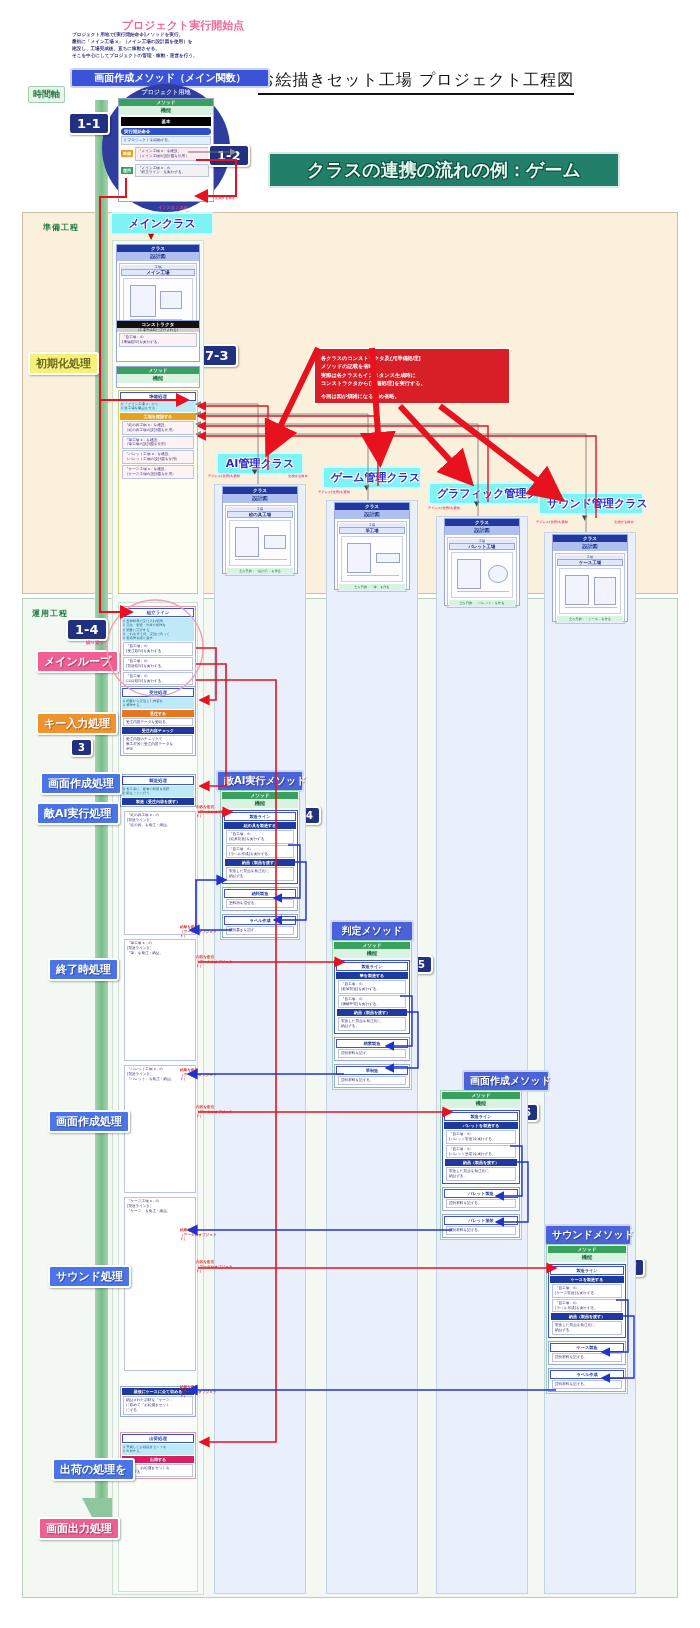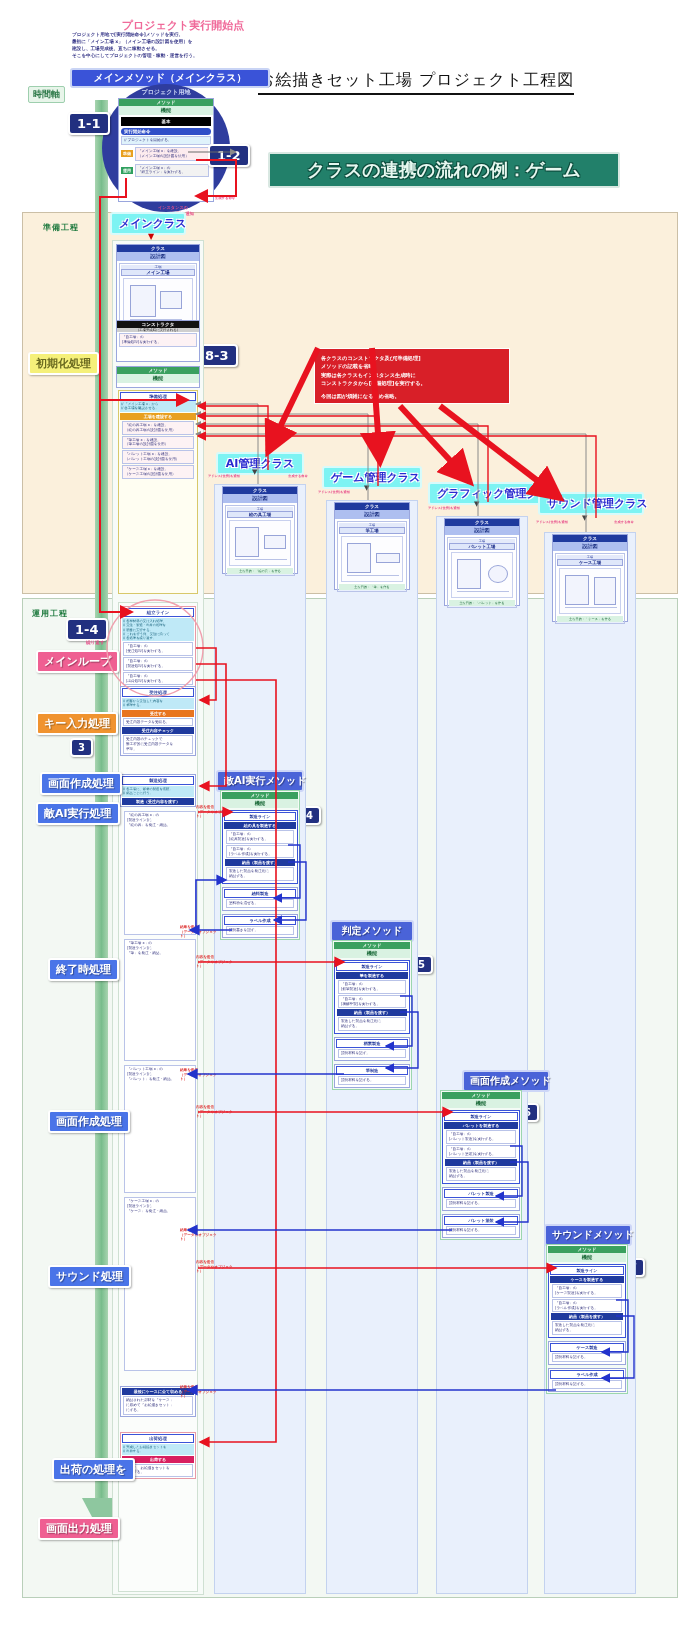--- a/index.html
+++ b/index.html
@@ -167,21 +167,21 @@
 <div class="abs" id="time-axis-label">時間軸</div>
 
 <div class="abs" id="main-title">お絵描きセット工場 プロジェクト工程図</div>
 <div class="abs" id="subtitle-banner">クラスの連携の流れの例：ゲーム</div>
 
 <div class="abs" id="proj-start-title">プロジェクト実行開始点</div>
 <div class="abs" id="proj-start-desc" style="white-space:pre-line">プロジェクト用地で[実行開始命令]メソッドを実行。
 最初に「メイン工場 x」（メイン工場の設計図を使用）を
 建設し、工場完成後、直ちに稼動させる。
 そこを中心にしてプロジェクトの管理・稼動・運営を行う。</div>
-<div class="abs" id="main-method-banner">メインメソッド（メインクラス）</div>
+<div class="abs" id="main-method-banner">画面作成メソッド（メイン関数）</div>
 <div class="abs" id="proj-circle"></div>
 <div class="abs" id="proj-circle-label">プロジェクト用地</div>
 
 <div class="abs card" style="left:118px;top:98px;width:96px;height:104px">
   <div class="card-hd" style="background:#3aa05f">メソッド</div>
   <div class="card-sub" style="background:#d9f2e2;color:#1c6b3a">機能</div>
   <div style="background:#000;color:#fff;font-size:4.4px;font-weight:bold;text-align:center;margin:2px;padding:2px 0">基本</div>
   <div class="row-hd" style="background:#2f4fc8;border-radius:6px">実行開始命令</div>
   <div class="row-item" style="background:#dff2fb">// プロジェクトを開始する。</div>
   <div style="display:flex;align-items:center;margin:1px 2px">
@@ -195,38 +195,38 @@
 「組立ライン」を実行する。</span>
   </div>
 </div>
 
 <div class="abs tiny-pink" style="left:128px;top:205px;width:90px;white-space:pre-line">インスタンスの
 アドレス(住所)を通知</div>
 <div class="abs tiny-pink" style="left:202px;top:196px;width:46px;font-size:3.4px;color:#e8508c;white-space:pre-line">生成する命令</div>
 
 <div class="abs step-badge" style="left:68px;top:112px">1-1</div>
 <div class="abs step-badge" style="left:208px;top:144px">1-2</div>
-<div class="abs step-badge" style="left:196px;top:344px">8-3</div>
+<div class="abs step-badge" style="left:196px;top:344px">7-3</div>
 <div class="abs step-badge" style="left:66px;top:618px">1-4</div>
 <div class="abs step-badge sm" style="left:70px;top:738px">3</div>
 <div class="abs step-badge sm" style="left:298px;top:806px">4</div>
 <div class="abs step-badge sm" style="left:410px;top:955px">5</div>
 <div class="abs step-badge sm" style="left:516px;top:1103px">6</div>
 <div class="abs step-badge sm" style="left:622px;top:1258px">7</div>
 
 <div class="abs note-red" style="left:314px;top:348px;width:196px;height:56px">
   <div>各クラスのコンストラクタ及び[準備処理]</div>
   <div>メソッドの記載を省略。</div>
   <div>実際は各クラスもインスタンス生成時に</div>
   <div>コンストラクタから[準備処理]を実行する。</div>
   <div style="height:5px"></div>
   <div>今回は図が煩雑になるため省略。</div>
 </div>
 
-<div class="abs class-banner" style="left:110px;top:212px;width:76px">メインクラス</div>
+<div class="abs class-banner" style="left:110px;top:212px;width:104px">メインクラス</div>
 <div class="abs" style="left:148px;top:232px;font-size:8px;color:#c00">▼</div>
 
 <div class="abs col-main" style="left:112px;top:240px;width:92px;height:1355px"></div>
 
 <div class="abs card" style="left:116px;top:244px;width:84px;height:102px">
   <div class="card-hd" style="background:#1f3a9e">クラス</div>
   <div class="card-sub" style="background:#aebff0;color:#1a2f80">設計図</div>
   <div style="margin:2px;border:1px solid #b9c3e8;padding:1px">
     <div style="background:#e4eafa;color:#2a3f9e;font-size:3.6px;text-align:center">工場</div>
     <div style="background:#dfe7fa;color:#1e2f8a;font-size:4.6px;font-weight:bold;text-align:center;border:1px solid #9aa6dd">メイン工場</div>

